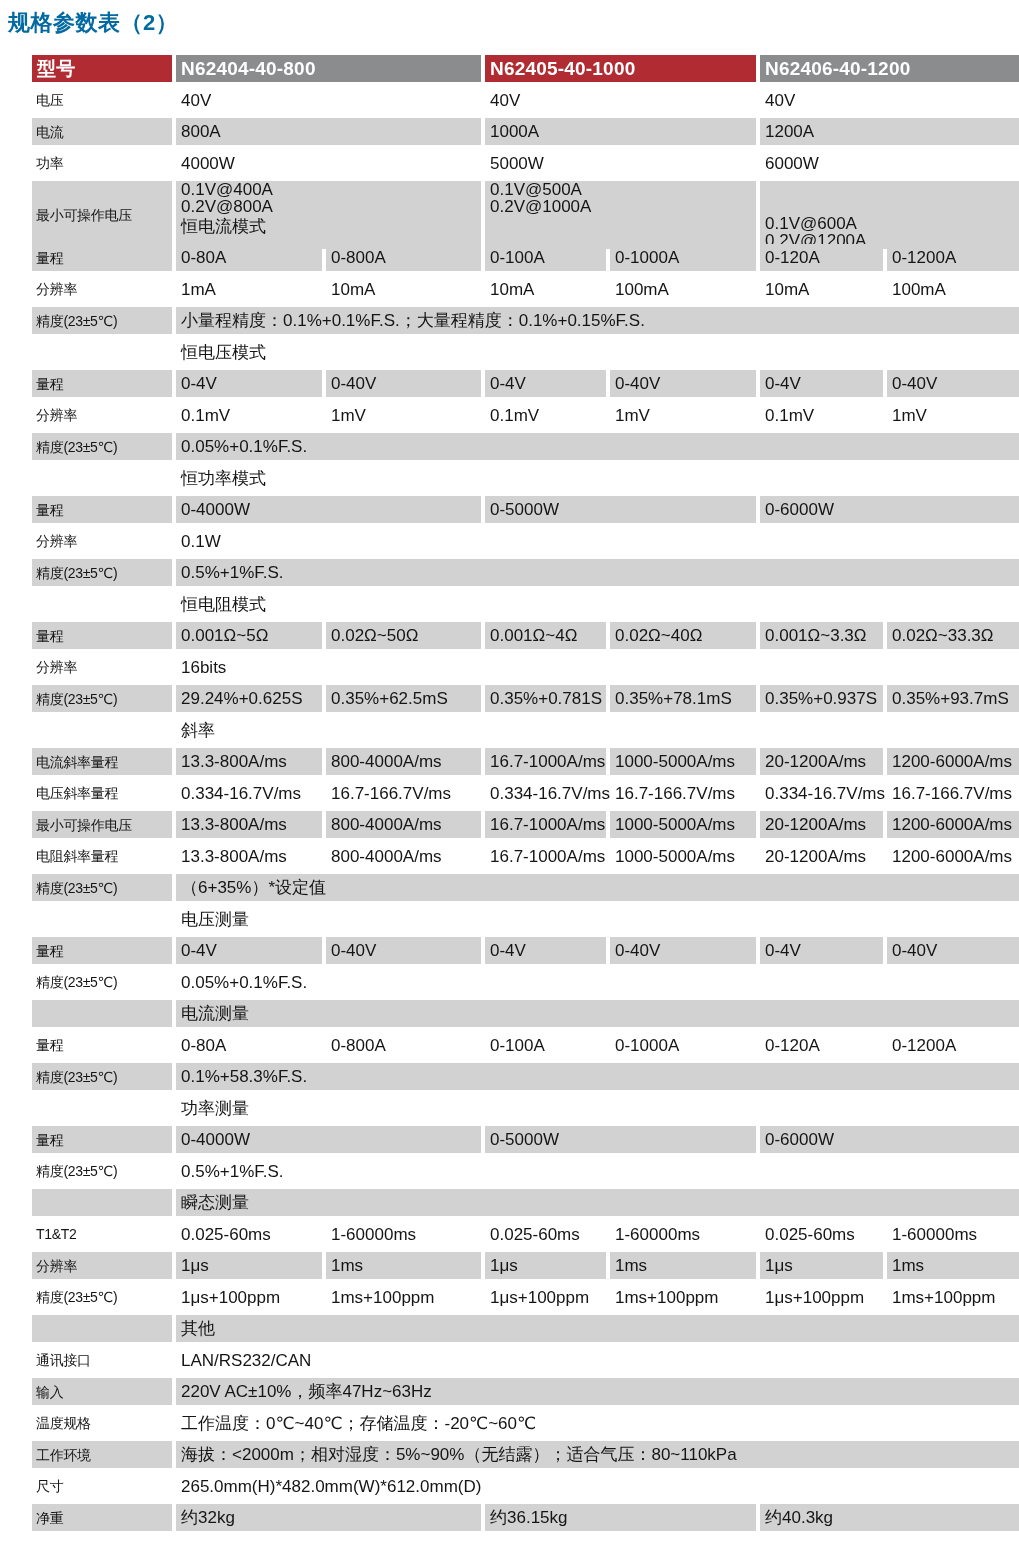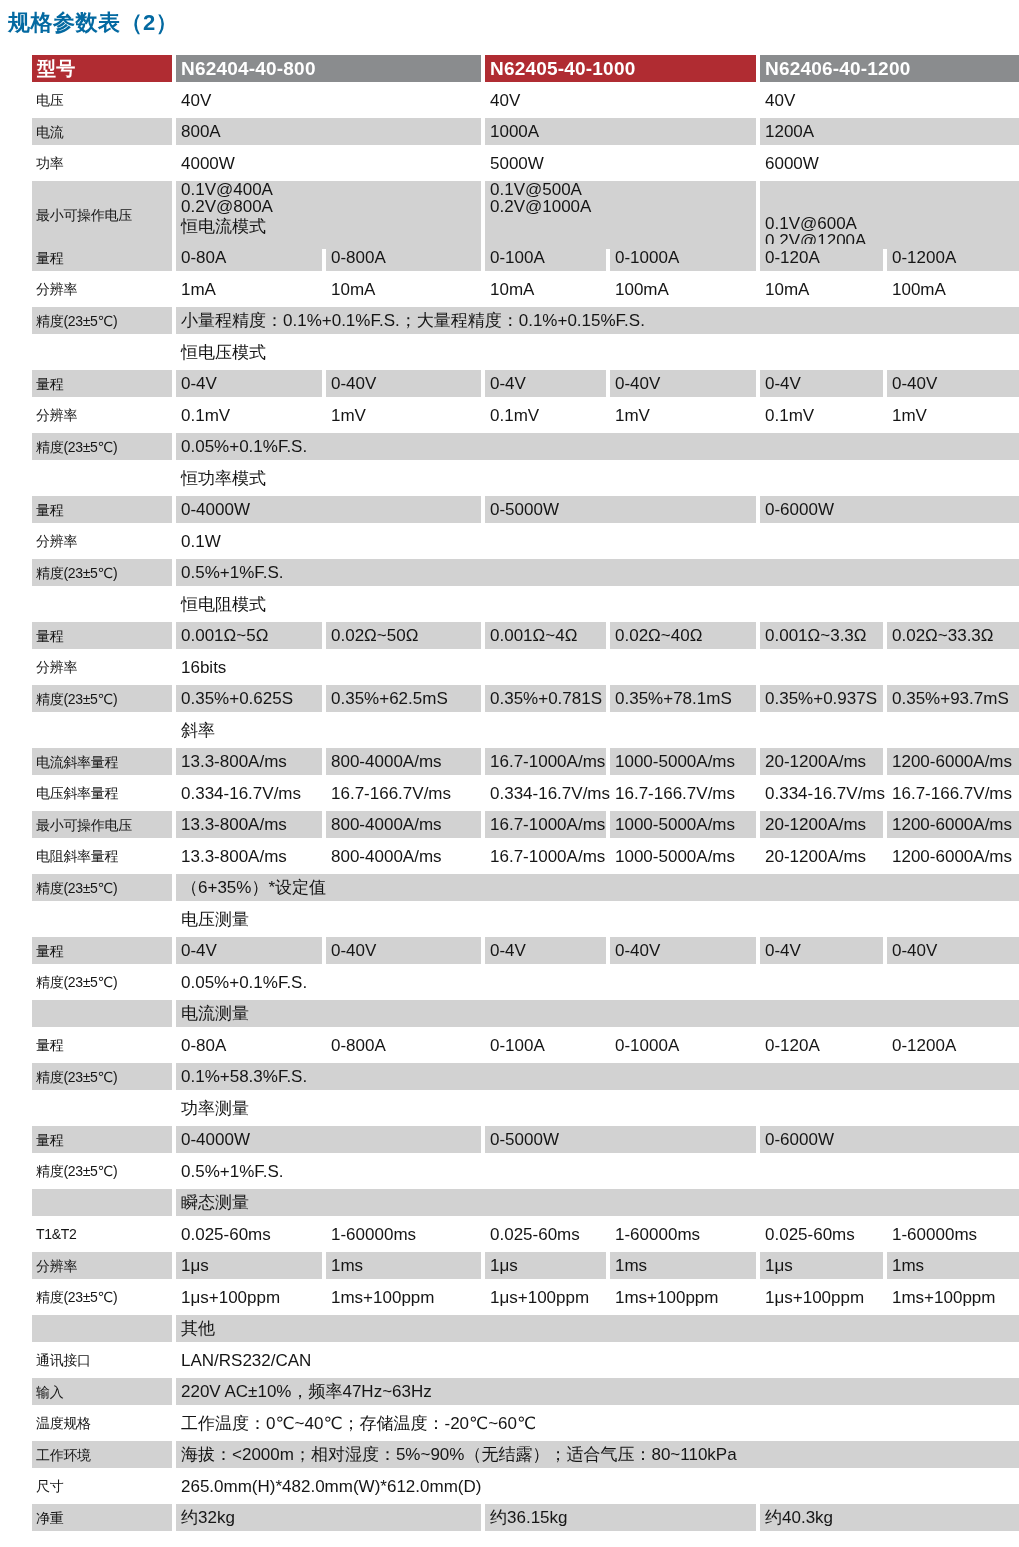--- a/index.html
+++ b/index.html
@@ -169,21 +169,21 @@
         <div class="cell g">0.02Ω~40Ω</div>
         <div class="cell g">0.001Ω~3.3Ω</div>
         <div class="cell g">0.02Ω~33.3Ω</div>
       </div>
       <div class="t-row">
         <div class="cell lbl">分辨率</div>
         <div class="cell spanfull">16bits</div>
       </div>
       <div class="t-row">
         <div class="cell lbl g">精度(23±5℃)</div>
-        <div class="cell g">0.35%+0.625S</div>
+        <div class="cell g">29.24%+0.625S</div>
         <div class="cell g">0.35%+62.5mS</div>
         <div class="cell g">0.35%+0.781S</div>
         <div class="cell g">0.35%+78.1mS</div>
         <div class="cell g">0.35%+0.937S</div>
         <div class="cell g">0.35%+93.7mS</div>
       </div>
       <div class="t-row">
         <div class="cell lbl"></div>
         <div class="cell spanfull">斜率</div>
       </div>

